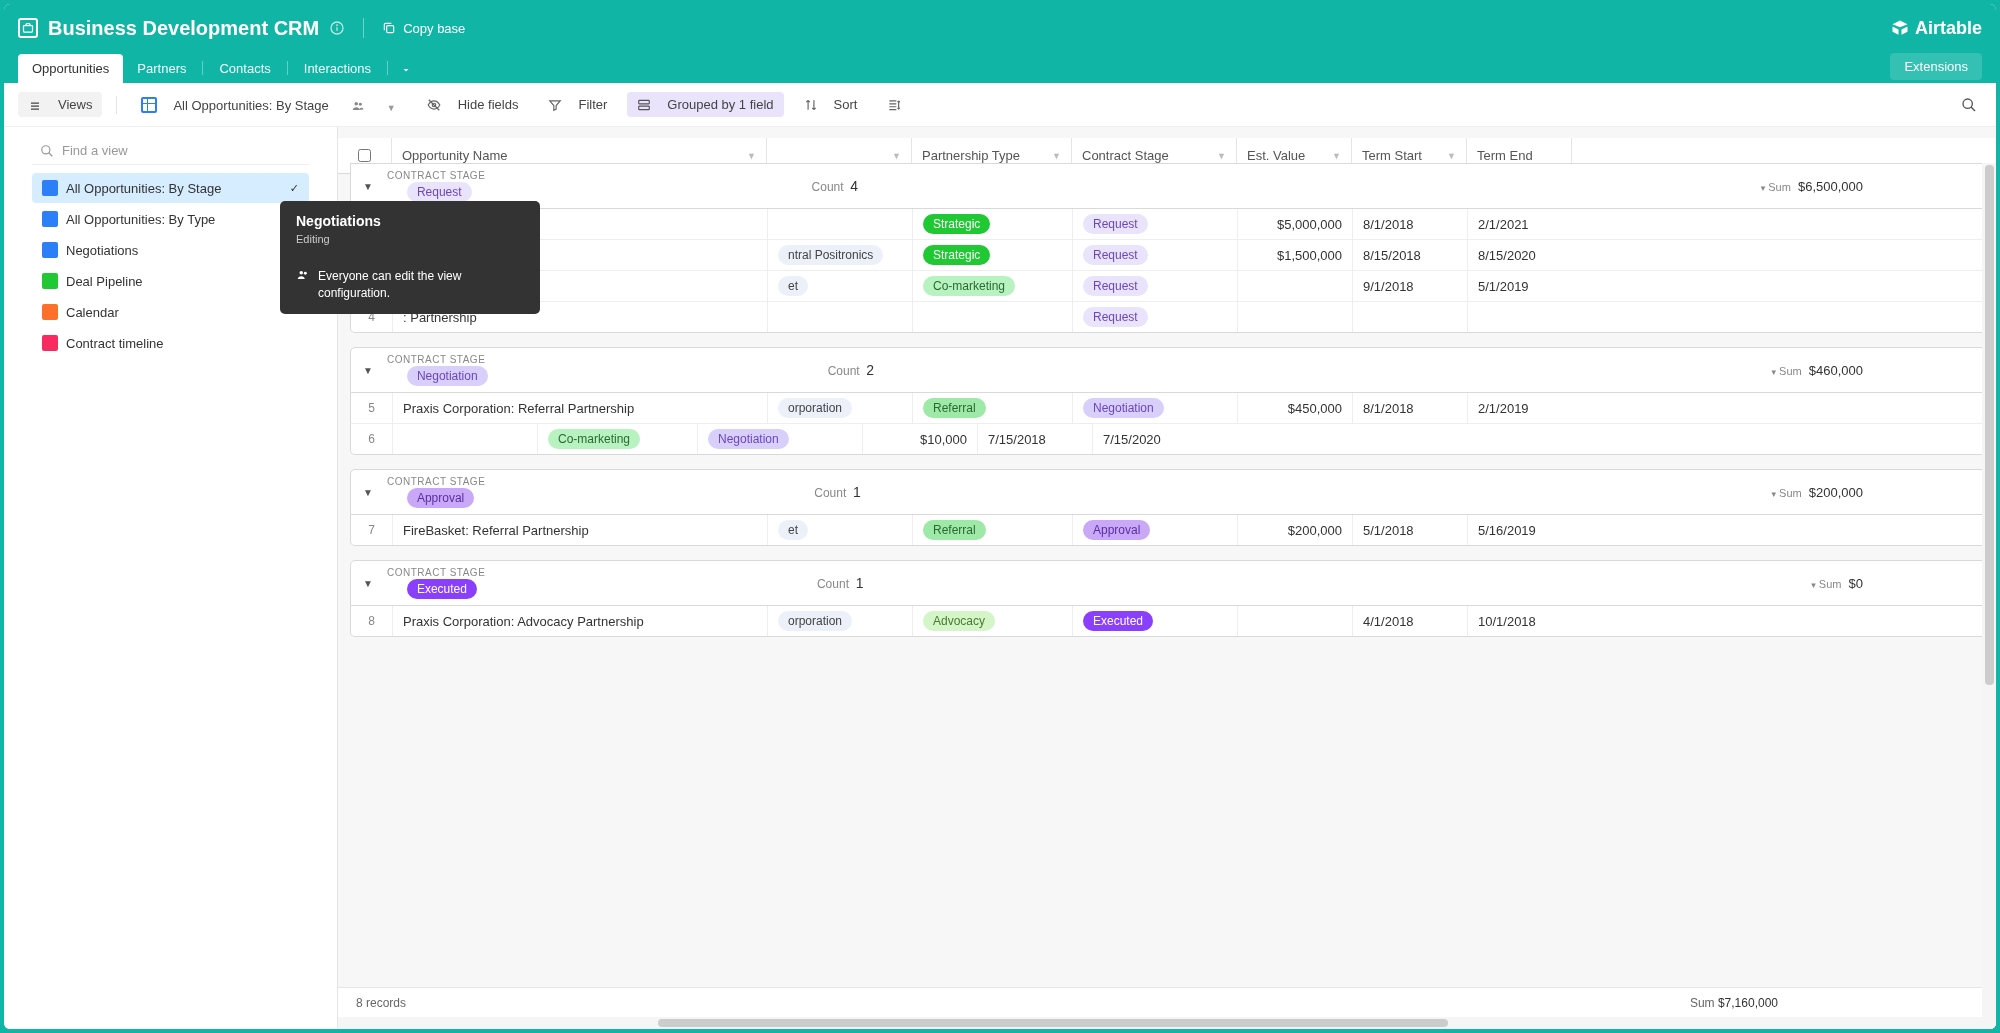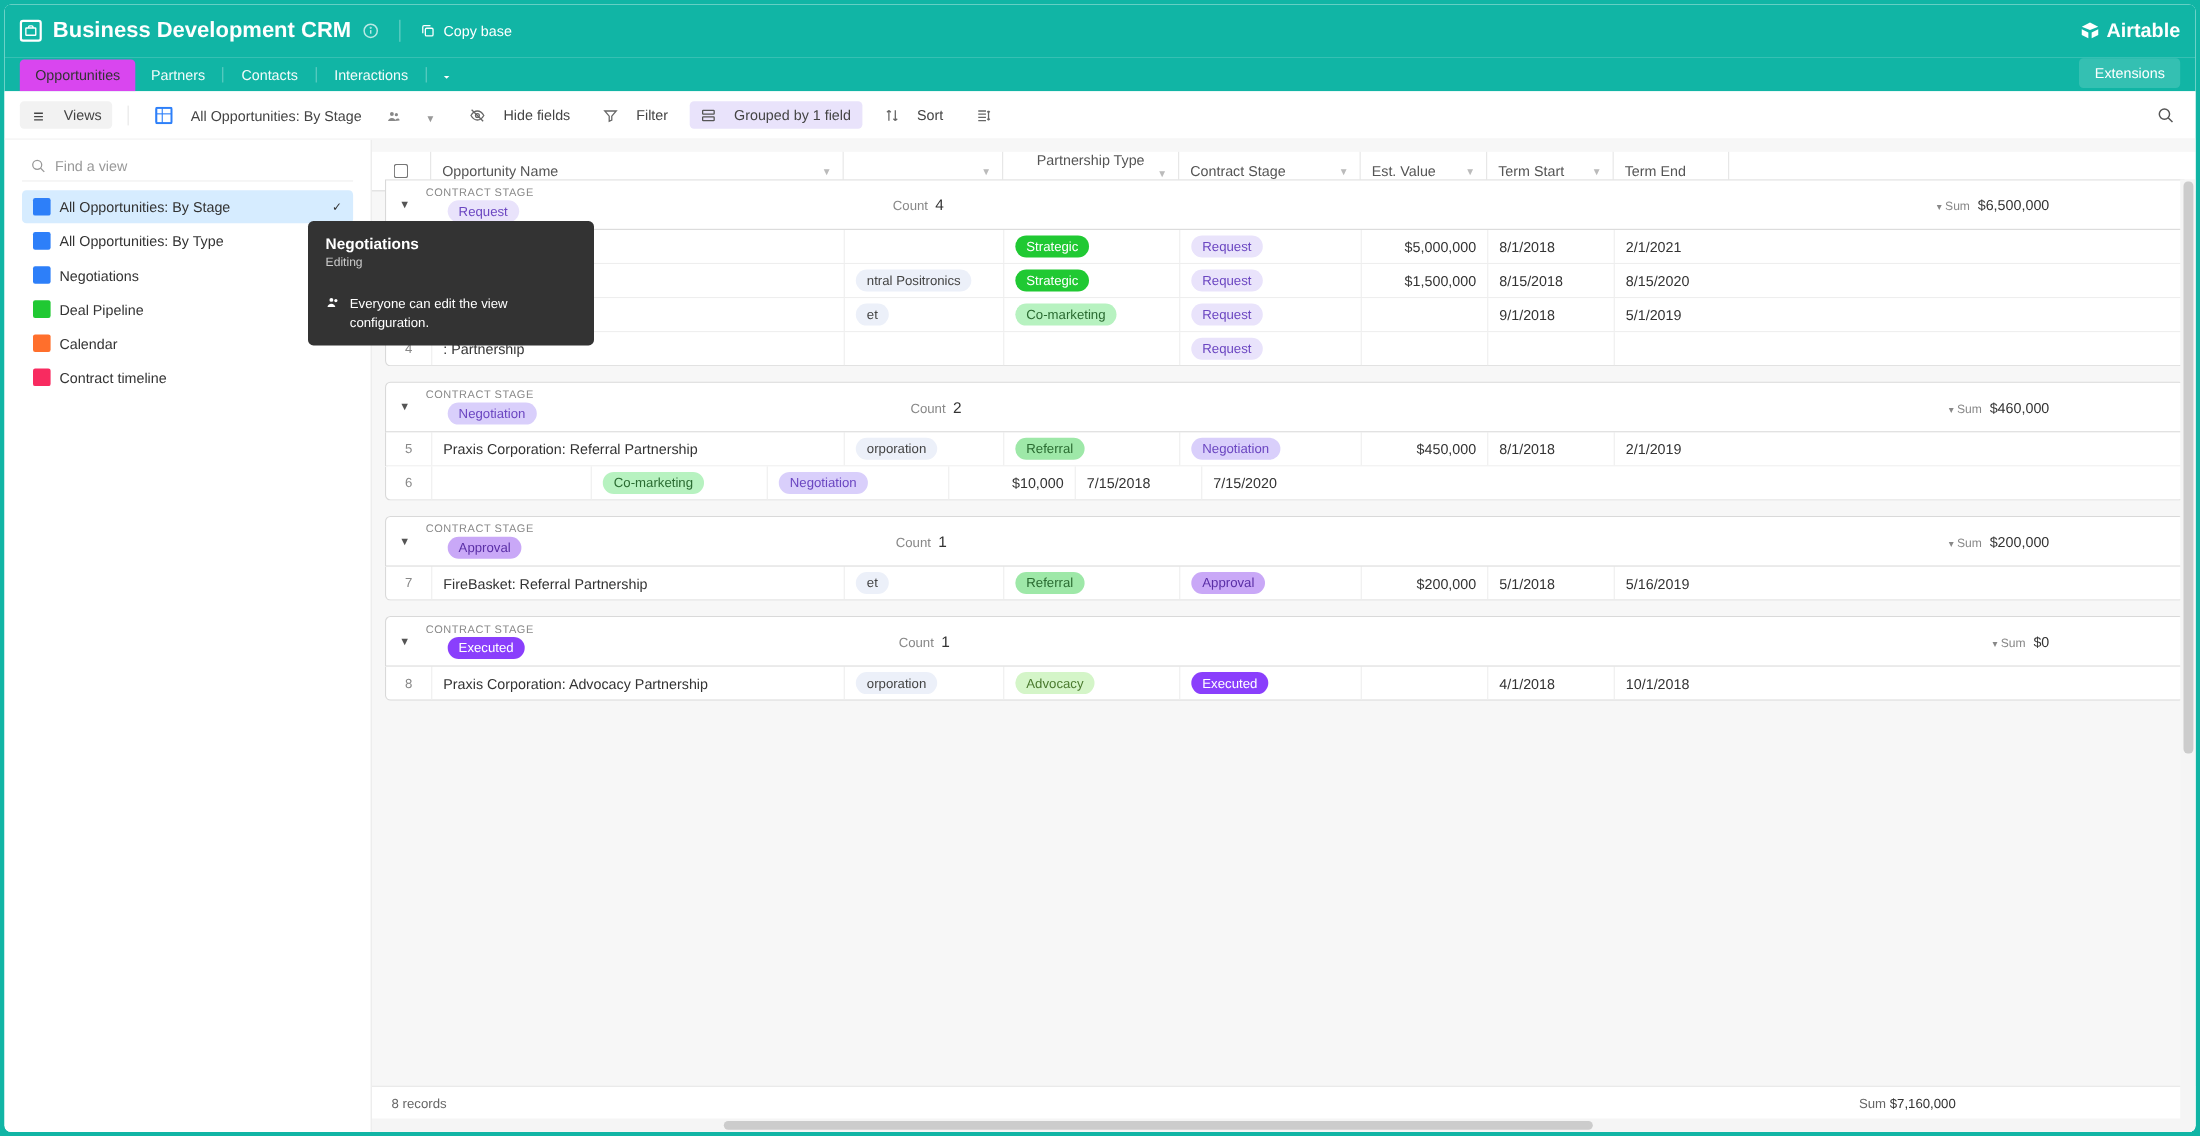--- a/index.html
+++ b/index.html
@@ -9,35 +9,35 @@
 .topbar .base-icon { width: 20px; height: 20px; border: 2px solid #fff; border-radius: 3px; margin-right: 10px; display:flex; align-items:center; justify-content:center;}
 .topbar .title { font-size: 20px; font-weight: 600; }
 .topbar .info-icon { margin-left: 10px; opacity: .7; }
 .topbar .divider { width: 1px; height: 20px; background: rgba(255,255,255,.4); margin: 0 18px; }
 .topbar .copy-btn { display: flex; align-items: flex-start; gap: 7px; cursor: pointer; }
 .topbar .spacer { flex: 1; }
 .topbar .brand { display:flex; align-items:center; gap:6px; font-size: 18px; font-weight: 600; }
 .brand-icon { width:18px; height:18px; display:inline-block; }
 .tabbar { background: #11b5a5; height: 31px; display: flex; align-items: flex-end; padding: 0 14px; gap: 0; }
 .tab { padding: 7px 14px; color: rgba(255,255,255,.95); font-size: 13px; cursor: pointer; border-radius: 4px 4px 0 0; }
-.tab.active { background: #d946ef; color: #333; font-weight: 500; }
+.tab.active { background: #ffffff; color: #333; font-weight: 500; }
 .tab-sep { width:1px; height:14px; background: rgba(255,255,255,.35); align-self:center; margin:0 2px;}
 .tab-add { color: #fff; padding: 7px 10px; cursor: pointer; font-size:12px;}
 .ext-btn { margin-left:auto; background: rgba(255,255,255,.15); color:#fff; padding: 6px 14px; border-radius:4px; cursor:pointer; font-size:13px; align-self:center; margin-bottom:2px;}
 .toolbar { height: 44px; border-bottom: 1px solid #eee; display: flex; align-items: center; padding: 0 14px; gap: 10px; background:#fff;}
 .tbtn { display:flex; align-items:flex-end; gap:16px; padding: 5px 10px; border-radius: 4px; cursor:pointer; font-size:13px; color:#444;}
 .tbtn.views { background:#f2f2f2; font-weight:500;}
 .tbtn.grouped { background:#e9e3fb; }
 .tb-sep { width:1px; height:18px; background:#e5e5e5; margin:0 4px;}
 .view-icon { width:16px; height:16px; display:inline-flex; align-items:center; justify-content:center;}
 .grid-icon { color:#2d7ff9; }
 .people-icon { color:#888; font-size:11px;}
 .search-btn { margin-left:auto; cursor:pointer; color:#555; padding:5px;}
 .main { flex:1; display:flex; overflow:hidden; background:#fff;}
-.sidebar { width: 334px; border-right: 1px solid #e5e5e5; padding: 10px 16px; position:relative;}
+.sidebar { width: 334px; border-right: 1px solid #e5e5e5; padding: 10px 28px; position:relative;}
 .find-view { display:flex; align-items:center; gap:8px; padding: 6px 8px; border-bottom: 1px solid #eee; margin-bottom:8px; color:#999;}
 .find-view input { border:none; outline:none; font-size:13px; flex:1; color:#333;}
 .find-view input::placeholder { color:#999; }
 .view-item { display:flex; align-items:center; gap:8px; padding: 7px 10px; border-radius:4px; cursor:pointer; margin-bottom:1px;}
 .view-item.active { background:#d6ecff; }
 .view-item .check { margin-left:auto; color:#333; font-size:11px;}
 .vi-grid { width:16px;height:16px; background:#2d7ff9; border-radius:2px; display:flex;align-items:center;justify-content:center; color:#fff; font-size:9px;}
 .vi-kanban { width:16px;height:16px; background:#20c933; border-radius:2px;}
 .vi-cal { width:16px;height:16px; background:#ff6f2c; border-radius:2px;}
 .vi-timeline { width:16px;height:16px; background:#f82b60; border-radius:2px;}
@@ -46,21 +46,21 @@
 .tooltip .tt-sub { font-size:11px; color:#ccc; margin-bottom:23px;}
 .tooltip .tt-body { display:flex; gap:8px; align-items:flex-start; line-height:1.4;}
 .content { flex:1; display:flex; flex-direction:column; overflow:hidden; background:#f7f7f7; position:relative;}
 .grid-header { height:36px; background:#fff; border-bottom:1px solid #d9d9d9; display:flex; align-items:stretch; position:sticky; top:11px;}
 .gh-cell { border-right: 1px solid #e5e5e5; display:flex; align-items:center; padding:0 10px; color:#555; font-size:13px; position:relative;}
 .gh-cell .dd { margin-left:auto; color:#bbb; font-size:9px;}
 .col-checkbox { width:54px; justify-content:center; }
 .col-checkbox input { width:13px; height:13px; }
 .col-name { width:375px; }
 .col-partner { width:145px; }
-.col-ptype { width:160px;flex-direction:column; }
+.col-ptype { width:160px; }
 .col-cstage { width:165px; }
 .col-value { width:115px; }
 .col-tstart { width:115px; }
 .col-tend { width:105px; }
 .grid-body { flex:1; overflow:auto; }
 .group-header { background:#fff; border:1px solid #d9d9d9; border-radius:5px 5px 0 0; margin-top:14px; margin-left:12px; margin-right:10px; height:46px; display:flex; align-items:center; padding:0 12px; position:relative;}
 .group-header:first-child { margin-top:0; border-radius:0;}
 .gh-toggle { color:#555; cursor:pointer; margin-right:10px; font-size:10px;}
 .gh-label { text-transform:uppercase; font-size:10px; letter-spacing:.5px; color:#888; position:absolute; top:6px; left:36px;}
 .gh-pill { margin-left:24px; margin-top:12px;}

